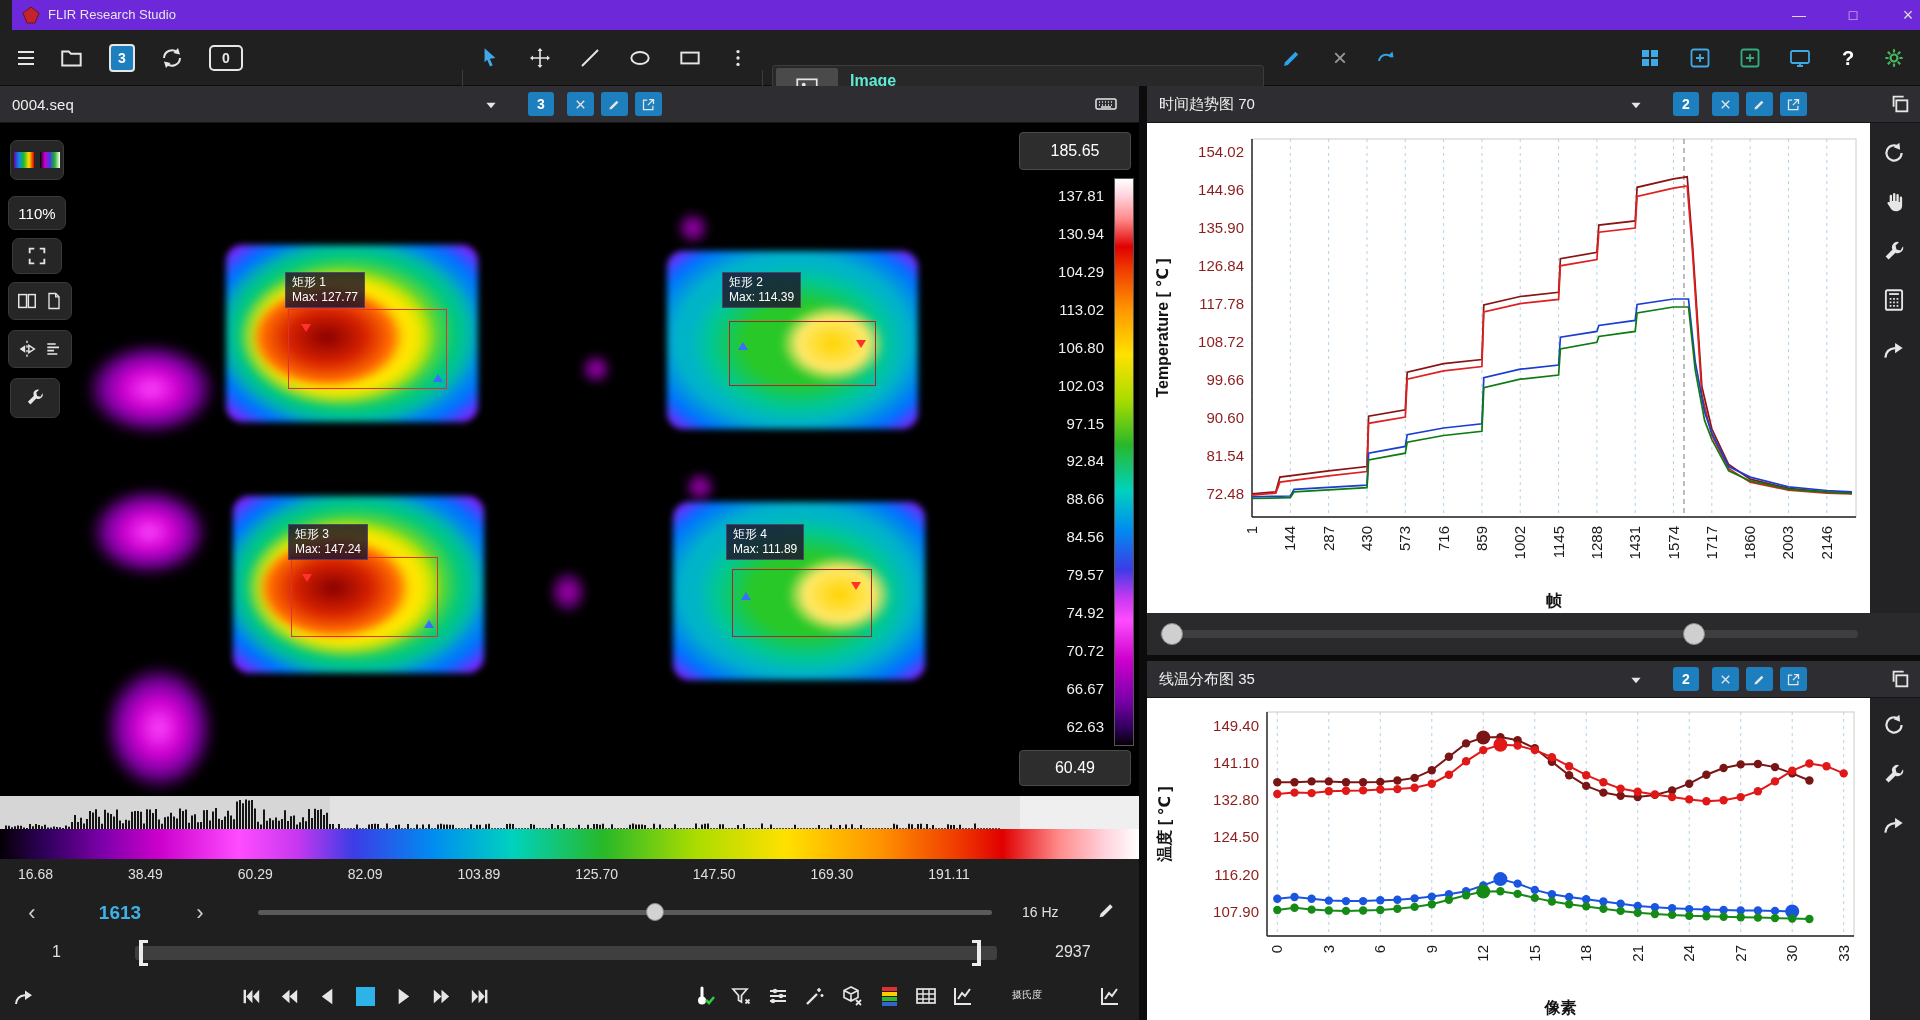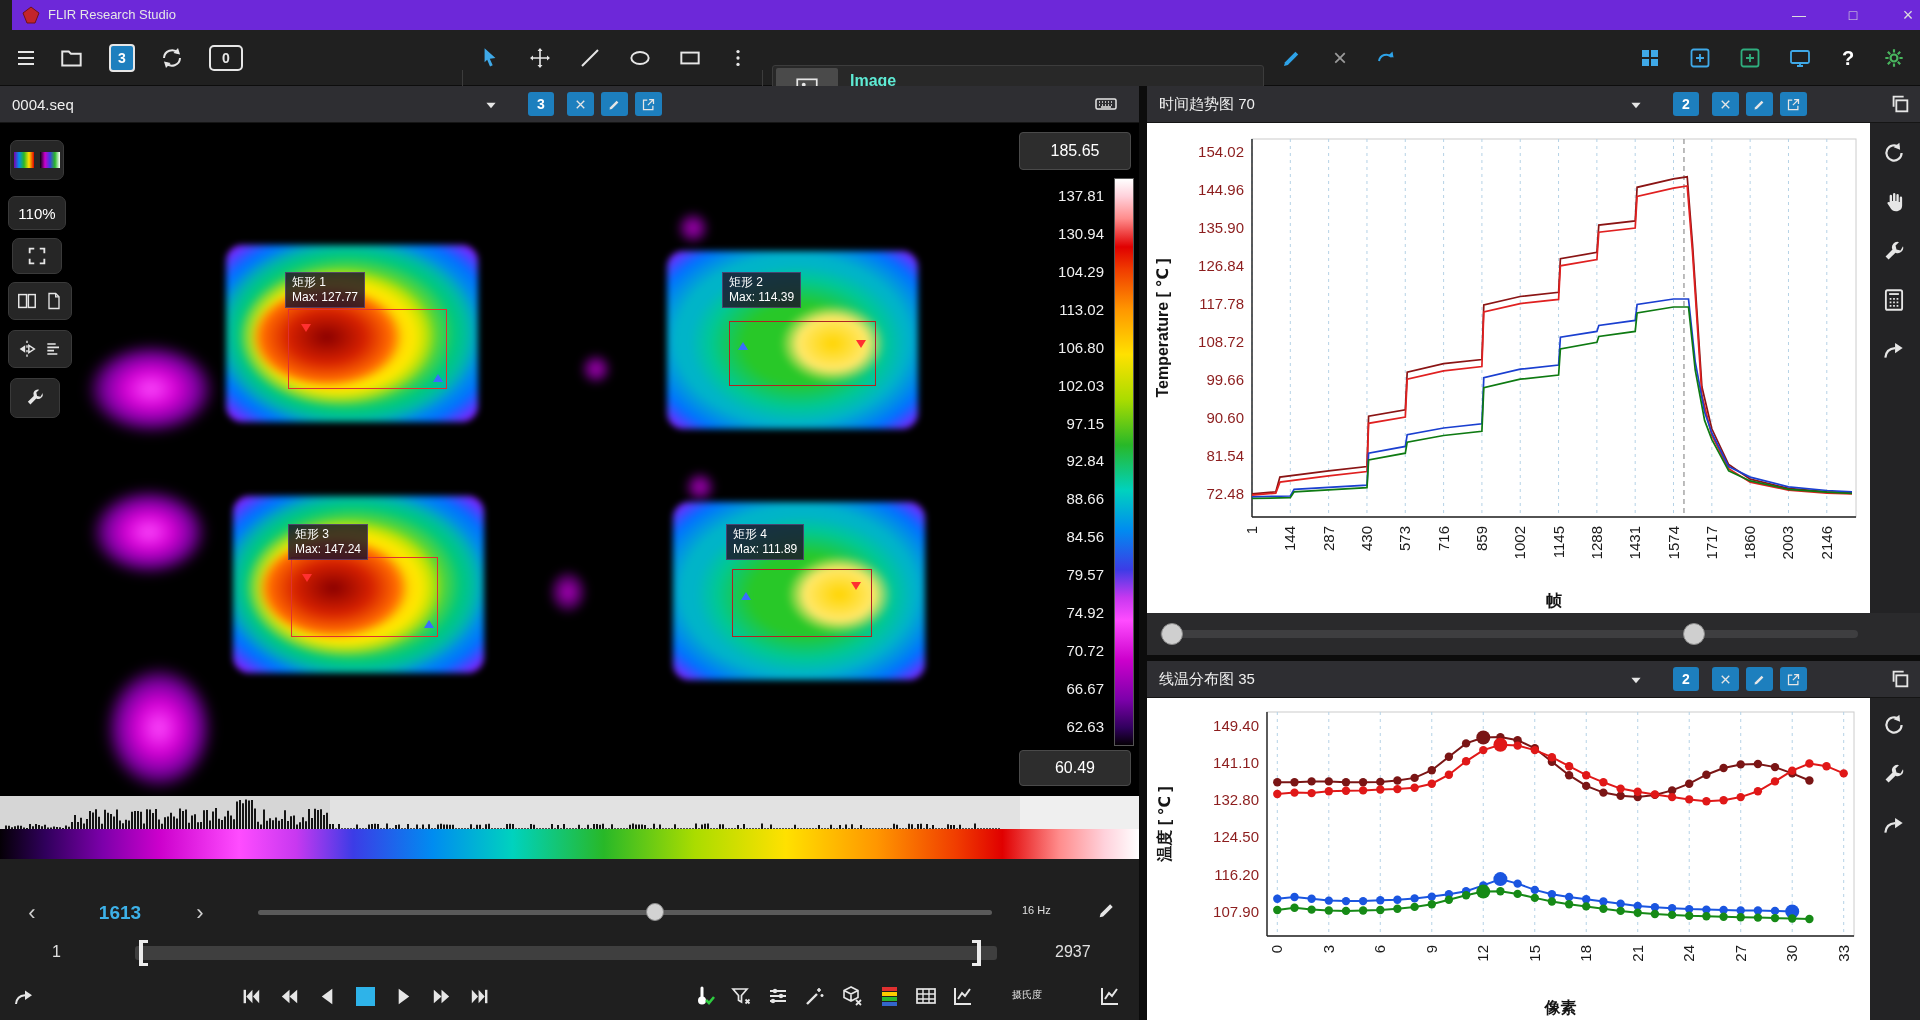--- a/index.html
+++ b/index.html
@@ -483,30 +483,41 @@
   <div class="abs" style="left:0;top:796px;width:1139px;height:33px;background:#d6d6d6">
     <div class="abs" style="left:330px;top:0;width:690px;height:33px;background:#e2e2e2"></div>
     <div class="abs" style="left:1020px;top:0;width:119px;height:33px;background:#efefef"></div>
     <svg id="hist-svg" class="abs" width="1139" height="33" style="left:0;top:0">
         <path d="M6 33V29.5M9 33V29.8M12 33V31.3M15 33V30.2M18 33V29.4M21 33V29.8M24 33V31.5M27 33V32.0M30 33V28.1M33 33V30.3M36 33V28.1M39 33V28.9M42 33V30.2M45 33V28.8M48 33V31.4M51 33V31.5M54 33V30.4M57 33V31.1M60 33V31.3M63 33V31.9M66 33V29.6M69 33V30.7M72 33V26.1M75 33V18.9M78 33V25.9M81 33V21.7M84 33V27.4M87 33V22.9M90 33V15.1M93 33V16.5M96 33V13.2M99 33V20.7M102 33V27.7M105 33V13.8M108 33V16.8M111 33V18.1M114 33V20.5M117 33V13.4M120 33V24.4M123 33V27.2M126 33V23.8M129 33V24.4M132 33V15.8M135 33V15.1M138 33V15.0M141 33V15.8M144 33V27.6M147 33V13.2M150 33V13.6M153 33V16.9M156 33V12.9M159 33V23.4M162 33V27.7M165 33V21.3M168 33V20.4M171 33V16.7M174 33V20.5M177 33V22.4M180 33V12.5M183 33V14.9M186 33V13.6M189 33V26.7M192 33V19.4M195 33V18.3M198 33V26.3M201 33V26.0M204 33V14.2M207 33V13.9M210 33V24.4M213 33V15.5M216 33V12.1M219 33V22.8M222 33V24.1M225 33V20.6M228 33V14.8M231 33V19.5M234 33V23.2M237 33V5.5M240 33V4.0M243 33V7.3M246 33V3.5M249 33V4.5M252 33V4.1M255 33V12.6M258 33V25.8M261 33V28.5M264 33V13.4M267 33V24.7M270 33V22.2M273 33V24.2M276 33V21.4M279 33V24.7M282 33V23.1M285 33V14.2M288 33V25.0M291 33V20.2M294 33V19.4M297 33V28.5M300 33V26.3M303 33V21.2M306 33V25.2M309 33V13.0M312 33V21.9M315 33V12.8M318 33V14.1M321 33V13.3M324 33V18.9M327 33V16.7M330 33V27.9M333 33V28.0M336 33V32.2M339 33V28.0M342 33V32.2M345 33V32.2M348 33V32.2M351 33V32.2M354 33V32.2M357 33V28.5M360 33V32.2M363 33V32.2M366 33V32.2M369 33V28.5M372 33V27.9M375 33V27.8M378 33V28.0M381 33V32.2M384 33V32.2M387 33V27.6M390 33V32.2M393 33V32.2M396 33V28.9M399 33V28.5M402 33V32.2M405 33V32.2M408 33V28.0M411 33V32.2M414 33V32.2M417 33V28.5M420 33V32.2M423 33V28.6M426 33V32.2M429 33V28.3M432 33V32.2M435 33V32.2M438 33V28.6M441 33V27.8M444 33V28.5M447 33V28.5M450 33V28.7M453 33V28.7M456 33V32.2M459 33V32.2M462 33V32.2M465 33V32.2M468 33V32.2M471 33V28.3M474 33V32.2M477 33V28.8M480 33V28.7M483 33V32.2M486 33V28.3M489 33V27.8M492 33V32.2M495 33V32.2M498 33V32.2M501 33V32.2M504 33V32.2M507 33V28.1M510 33V27.8M513 33V27.9M516 33V32.2M519 33V32.2M522 33V32.2M525 33V32.2M528 33V32.2M531 33V27.9M534 33V28.8M537 33V32.2M540 33V32.2M543 33V32.2M546 33V32.2M549 33V32.2M552 33V27.9M555 33V32.2M558 33V28.9M561 33V32.2M564 33V28.0M567 33V32.2M570 33V32.2M573 33V32.2M576 33V32.2M579 33V28.7M582 33V32.2M585 33V32.2M588 33V28.8M591 33V32.2M594 33V28.1M597 33V27.9M600 33V28.8M603 33V27.8M606 33V32.2M609 33V32.2M612 33V28.2M615 33V32.2M618 33V32.2M621 33V32.2M624 33V32.2M627 33V32.2M630 33V28.7M633 33V27.5M636 33V28.4M639 33V28.4M642 33V28.4M645 33V28.9M648 33V32.2M651 33V32.2M654 33V27.8M657 33V32.2M660 33V28.4M663 33V32.2M666 33V32.2M669 33V32.2M672 33V32.2M675 33V28.3M678 33V32.2M681 33V32.2M684 33V32.2M687 33V32.2M690 33V32.2M693 33V32.2M696 33V27.6M699 33V32.2M702 33V28.4M705 33V27.8M708 33V27.6M711 33V32.2M714 33V32.2M717 33V32.2M720 33V28.2M723 33V28.3M726 33V32.2M729 33V32.2M732 33V32.2M735 33V32.2M738 33V29.0M741 33V32.2M744 33V28.1M747 33V32.2M750 33V32.2M753 33V32.2M756 33V32.2M759 33V32.2M762 33V27.6M765 33V32.2M768 33V32.2M771 33V28.5M774 33V32.2M777 33V32.2M780 33V32.2M783 33V32.2M786 33V32.2M789 33V32.2M792 33V32.2M795 33V28.8M798 33V32.2M801 33V32.2M804 33V32.2M807 33V32.2M810 33V32.2M813 33V32.2M816 33V32.2M819 33V29.0M822 33V32.2M825 33V32.2M828 33V32.2M831 33V28.8M834 33V32.2M837 33V32.2M840 33V28.9M843 33V32.2M846 33V28.4M849 33V32.2M852 33V28.3M855 33V32.2M858 33V32.2M861 33V29.0M864 33V32.2M867 33V32.2M870 33V32.2M873 33V32.2M876 33V32.2M879 33V32.2M882 33V32.2M885 33V32.2M888 33V32.2M891 33V32.2M894 33V27.8M897 33V28.8M900 33V32.2M903 33V32.2M906 33V32.2M909 33V27.8M912 33V28.3M915 33V32.2M918 33V27.9M921 33V27.7M924 33V32.2M927 33V28.1M930 33V32.2M933 33V29.0M936 33V32.2M939 33V32.2M942 33V32.2M945 33V32.2M948 33V28.2M951 33V28.9M954 33V29.0M957 33V32.2M960 33V28.7M963 33V32.2M966 33V32.2M969 33V32.2M972 33V32.2M975 33V27.5M978 33V32.2M981 33V32.2M984 33V32.2M987 33V32.2M990 33V32.2M993 33V32.2M996 33V32.2M999 33V32.2" stroke="#151515" stroke-width="2" fill="none"></path>
       </svg>
   </div>
 
   <div class="abs hgrad" style="left:0;top:829px;width:1139px;height:30px"></div>
 
+  <div class="abs" id="grad-labels" style="left:18px;top:866px;width:952px;display:flex;justify-content:space-between;font-size:14px;color:#e0e0e0">
+      <div>16.68</div>
+      <div>38.49</div>
+      <div>60.29</div>
+      <div>82.09</div>
+      <div>103.89</div>
+      <div>125.70</div>
+      <div>147.50</div>
+      <div>169.30</div>
+      <div>191.11</div>
+    </div>
 
   <div class="abs" style="left:0;top:894px;width:1139px;height:37px">
     <div class="abs flex" style="left:14px;top:0;width:36px;height:37px;justify-content:center;color:#cfcfcf;font-size:22px">‹</div>
     <div class="abs flex" style="left:70px;top:4px;width:100px;height:30px;justify-content:center;color:#3db1e8;font-size:19px;font-weight:bold">
         <span>1613</span>
       </div>
     <div class="abs flex" style="left:182px;top:0;width:36px;height:37px;justify-content:center;color:#cfcfcf;font-size:22px">›</div>
     <div class="abs" style="left:258px;top:16px;width:734px;height:5px;background:#5a5a5a;border-radius:3px"></div>
     <div class="knob" style="left:646px;top:9px"></div>
-    <span class="abs" style="left:1022px;top:10px;font-size:11px;color:#e0e0e0">16 Hz</span>
+    <span class="abs" style="left:1022px;top:10px;font-size:14px;color:#e0e0e0">16 Hz</span>
     <div class="abs" style="left:1096px;top:5px">
         <svg class="ic" width="22" height="22">
           <use href="#i-pencil"></use>
         </svg>
       </div>
   </div>
 
   <div class="abs" style="left:0;top:931px;width:1139px;height:43px">
     <span class="abs" style="left:52px;top:12px;font-size:16px;color:#e0e0e0">1</span>
     <div class="abs" style="left:135px;top:15px;width:862px;height:14px;background:#3f3f3f;border-radius:3px"></div>

